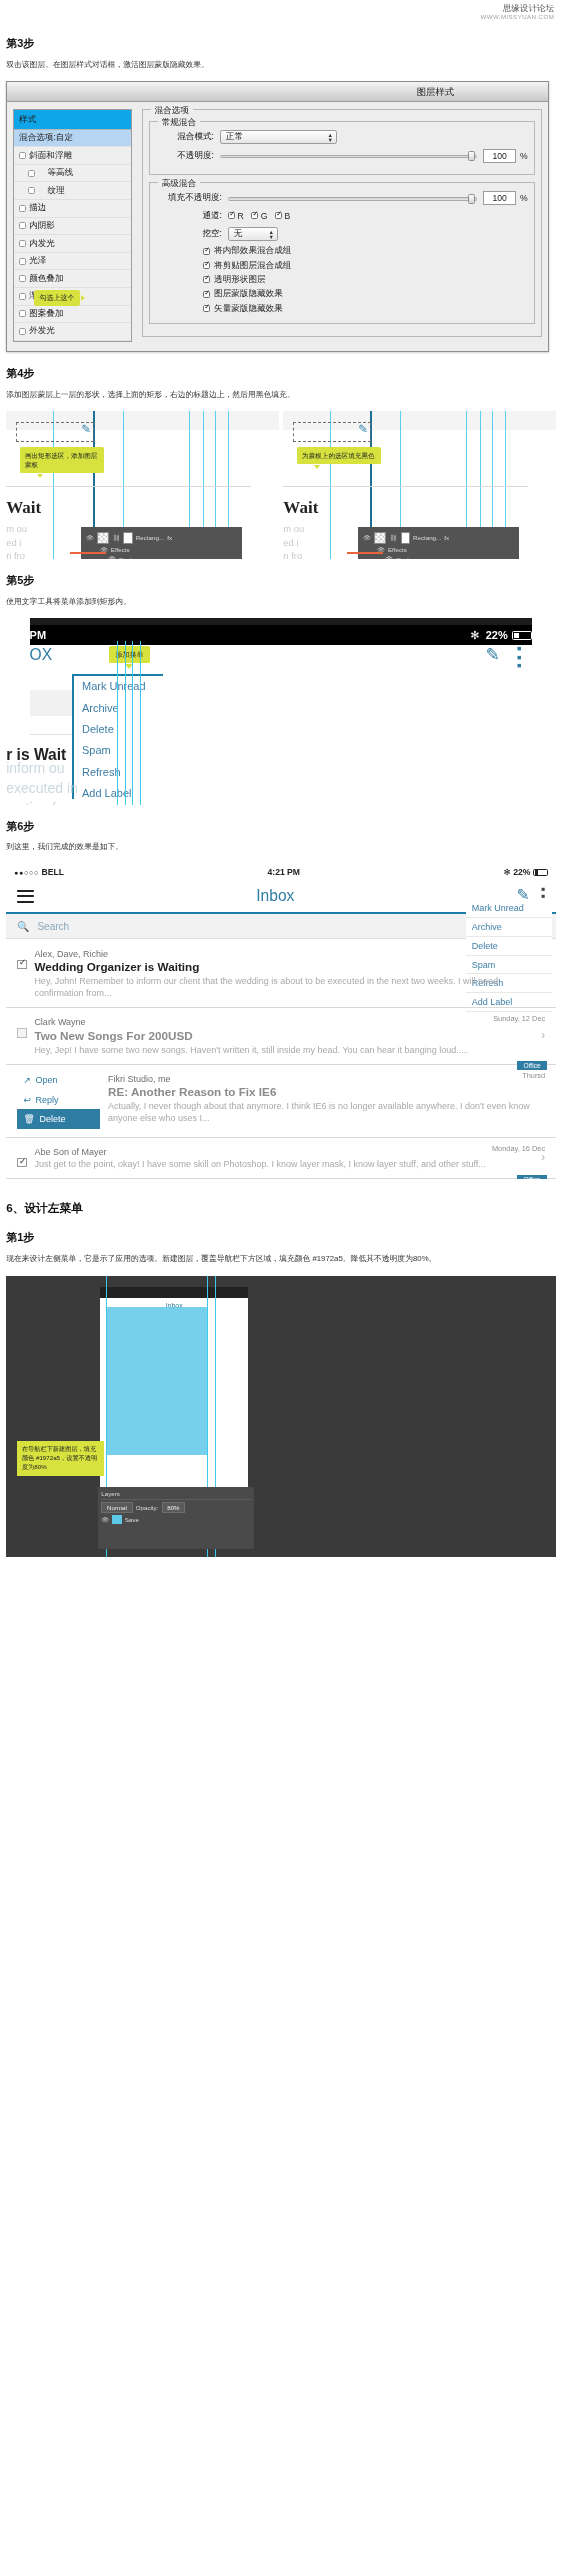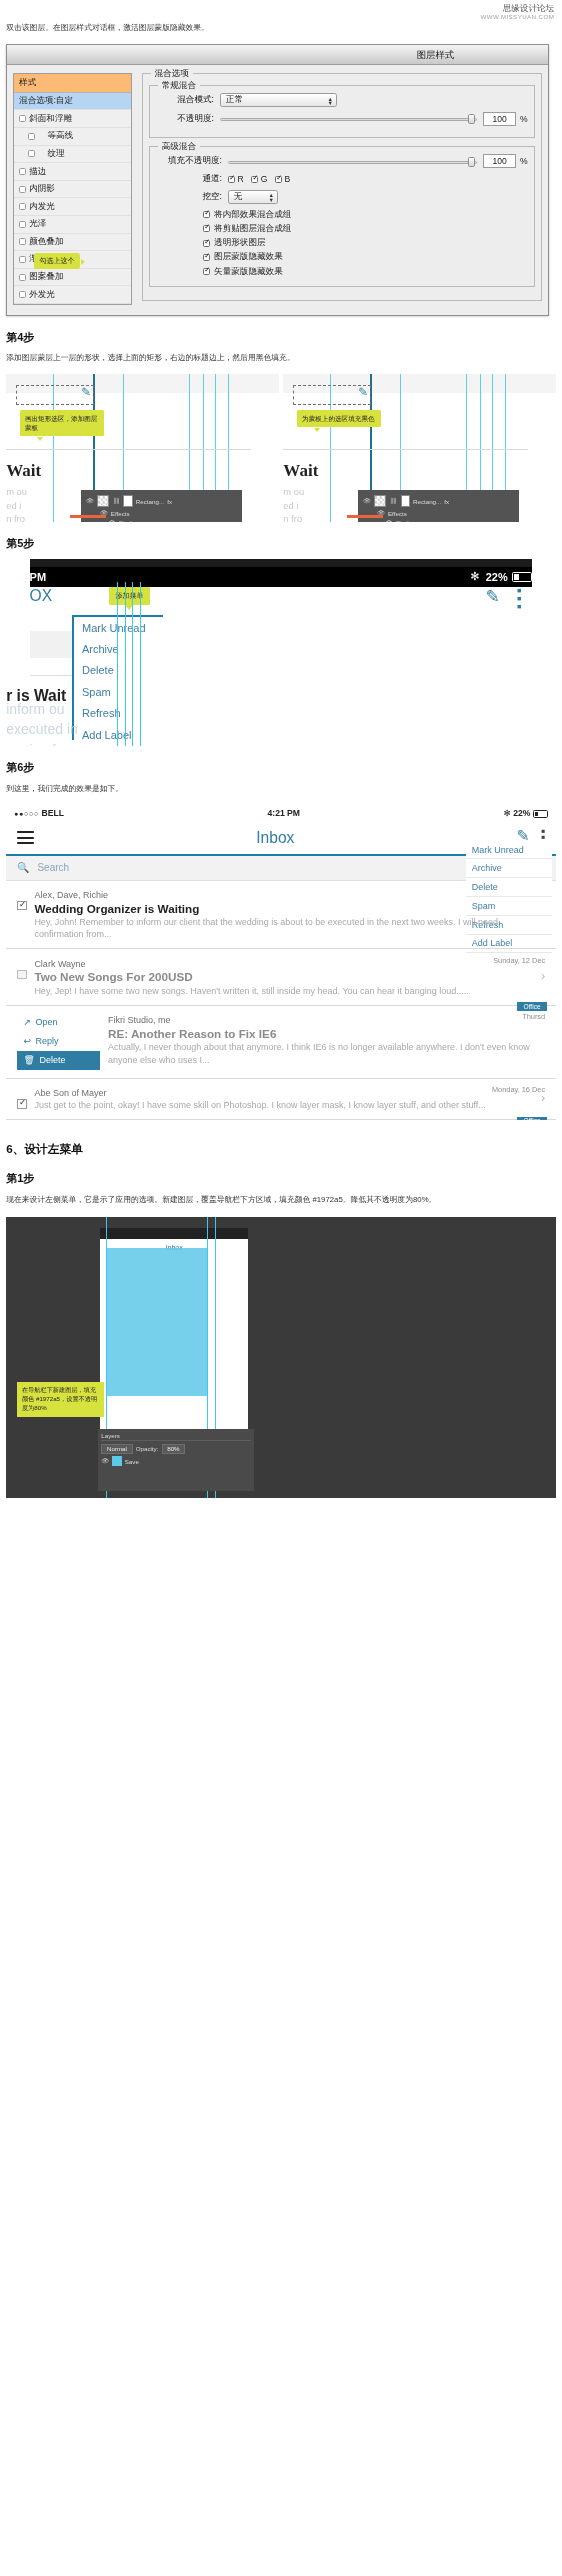--- a/index.html
+++ b/index.html
@@ -43,21 +43,21 @@
   }
   .ps-body { display:flex; padding:7.8px 6.2px 7.8px 6.2px; }
 
   
   .ps-left { width:119px; flex:0 0 119px; }
   .ps-list {
     border:0.8px solid #9e9e9e;
     background:#f2f2f2;
   }
   .ps-list-head {
-    font-size:8.6px; padding:3.1px 4.7px; background:#fdba74;
+    font-size:8.6px; padding:3.1px 4.7px; background:#0ea5e9;
     border-bottom:0.8px solid #b5b5b5;
   }
   .ps-item {
     font-size:8.6px; padding:2.3px 4.7px;
     border-bottom:0.8px solid #e0e0e0;
     display:flex; align-items:center; gap:3.1px;
     background:#efefef;
   }
   .ps-item.sel { background:#b6d5f2; }
   .ps-item.ind { padding-left:14px;gap:12px; }
@@ -207,20 +207,21 @@
 
 <div class="page">
 
   <div class="site-head">
     <div class="site-brand">
       <div class="cn">思缘设计论坛</div>
       <div class="en">WWW.MISSYUAN.COM</div>
     </div>
   </div>
 
+  <div class="step-h">第3步</div>
   <div class="step-p">双击该图层。在图层样式对话框，激活图层蒙版隐藏效果。</div>
 
   <div class="ps-dialog">
     <div class="ps-titlebar">
       <div class="ps-title">图层样式</div>
     </div>
     <div class="ps-body">
       <div class="ps-left">
         <div class="ps-list">
           <div class="ps-list-head">样式</div>
@@ -444,20 +445,21 @@
         <div class="lrow" style="margin-left:22px">
           <span>👁</span>
           <span>Stroke</span>
         </div>
       </div>
       <div class="orange" style="left:64px; bottom:4.7px; width:36px;"></div>
     </div>
   </div>
 
   <div class="step-h">第5步</div>
+  <div class="step-p">使用文字工具将菜单添加到矩形内。</div>
 
   <div class="shot5">
     <div style="position:absolute; left:23.4px; right:23.4px; top:0; bottom:0; background:#fff;"></div>
     <div style="position:absolute; left:23.4px; right:23.4px; top:0; height:7.8px; background:#1b1b1b;"></div>
     <div class="statusbar">
       <span style="flex:1">PM</span>
       <span style="margin-right:6.2px">✻</span>
       <span style="margin-right:4.7px">22%</span>
       <span style="display:inline-block;width:20px;height:9.4px;border:1.6px solid #fff;border-radius:1.6px;position:relative;">
         <span style="position:absolute;left:0.8px;top:0.8px;bottom:0.8px;width:4.7px;background:#fff;"></span>

